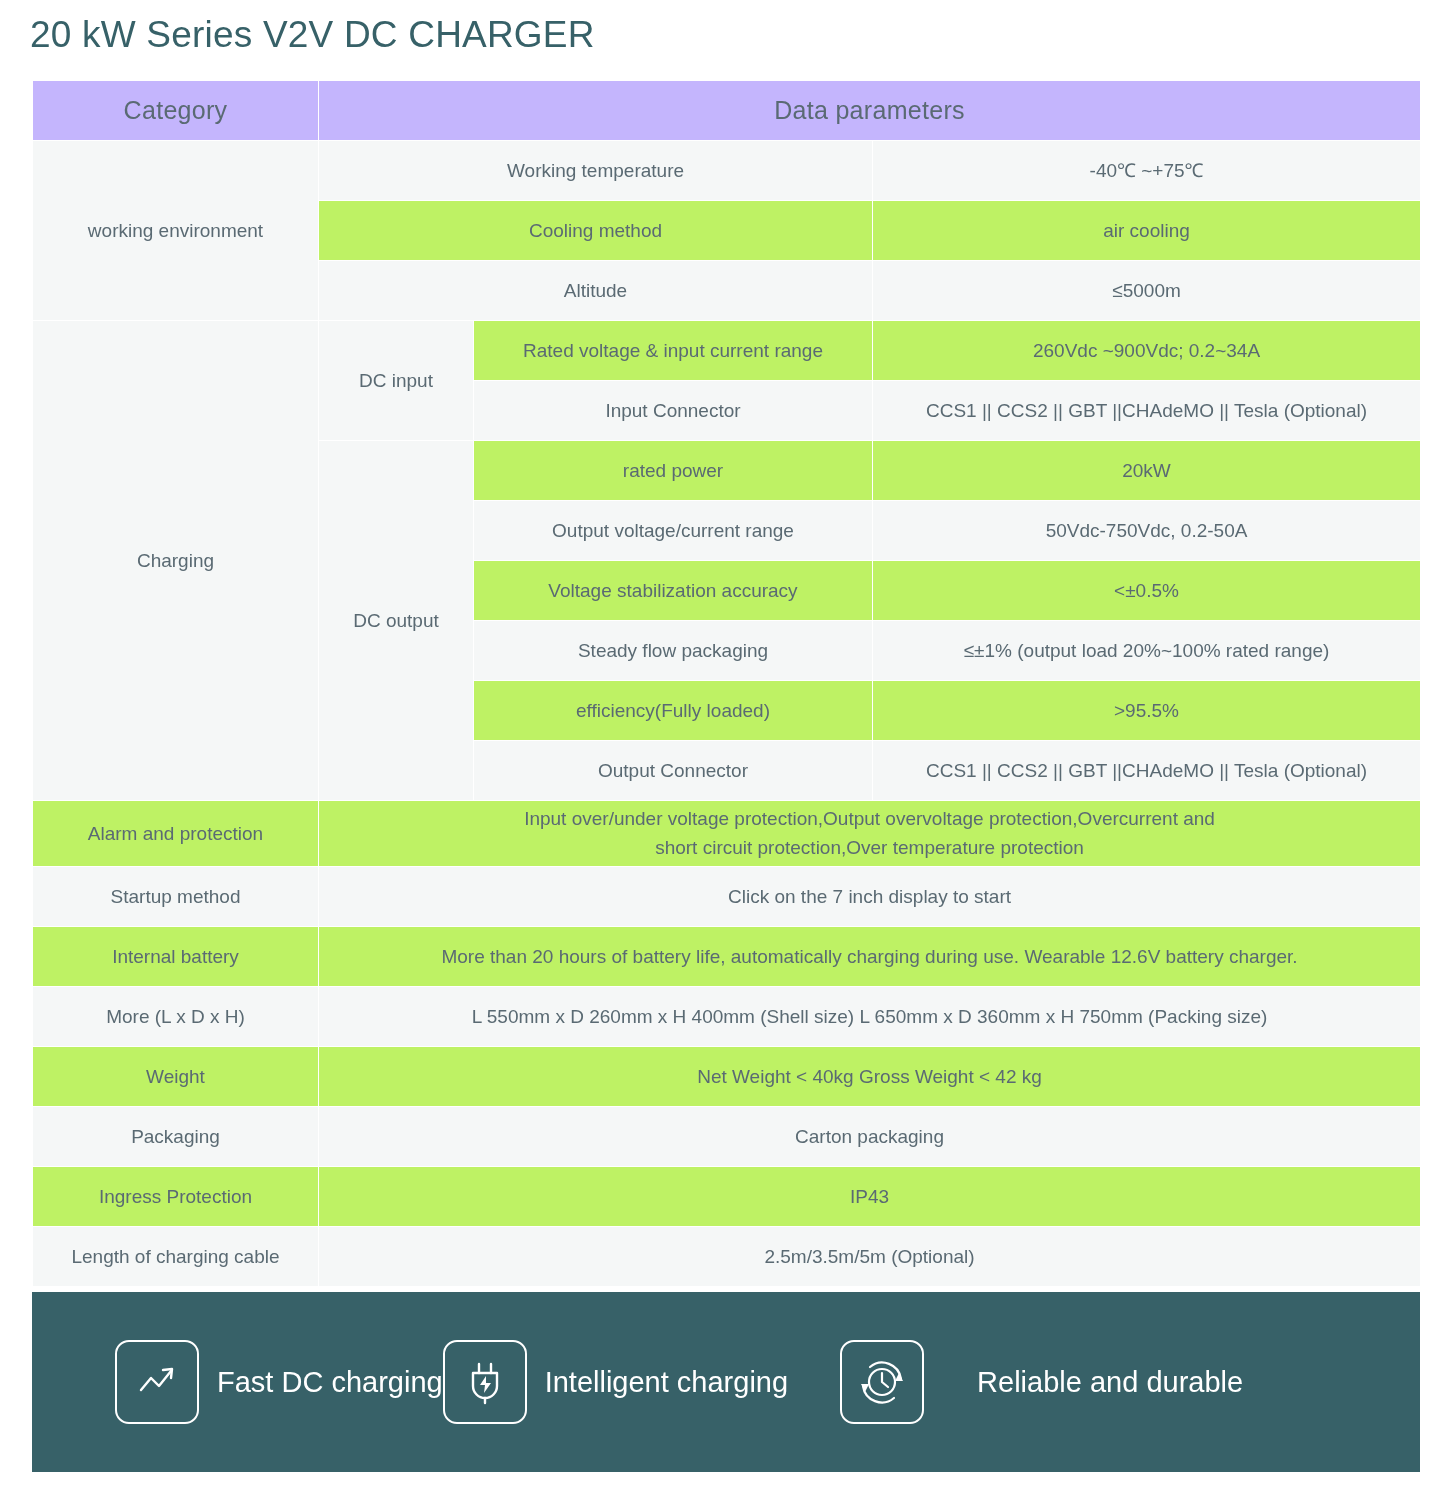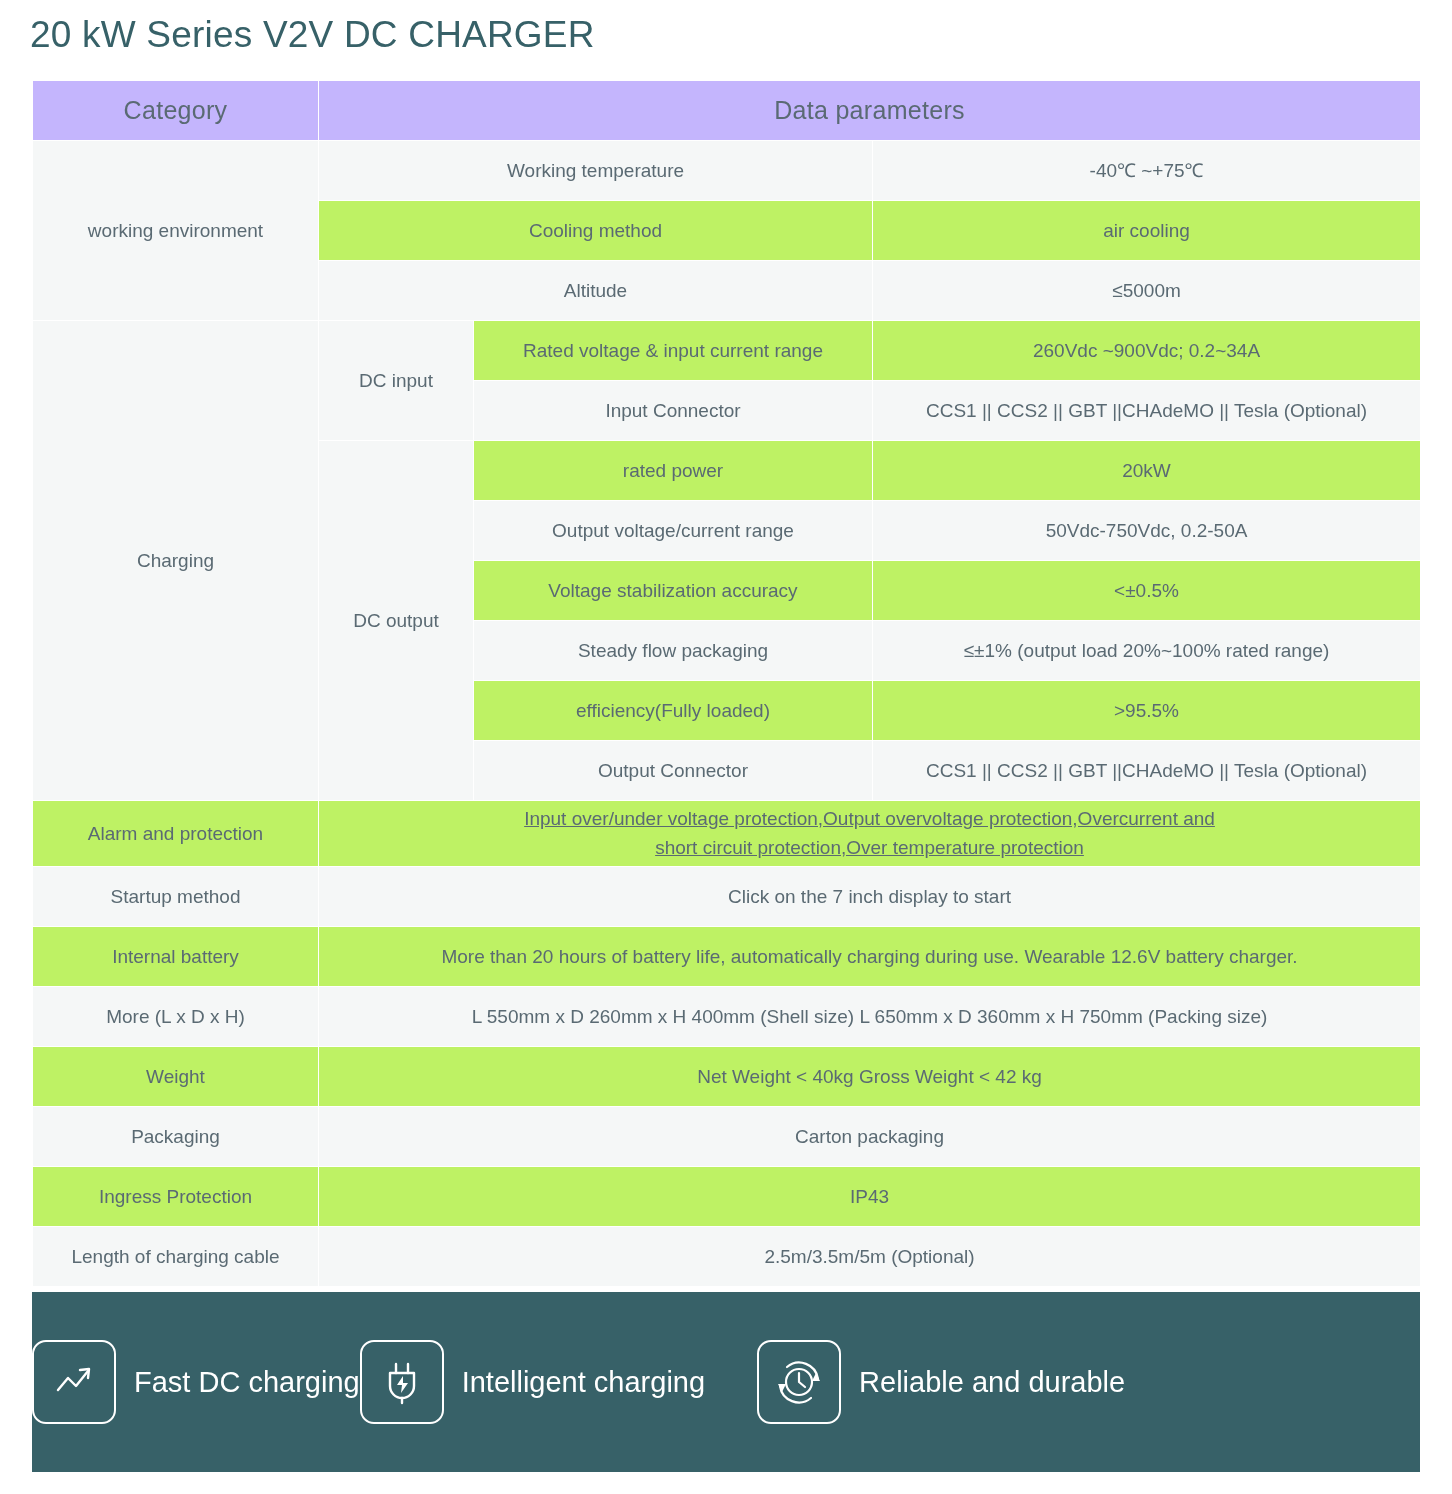--- a/index.html
+++ b/index.html
@@ -57,42 +57,42 @@
   
   .cell {
     font-size: 19px;
     height: 60px;
     padding: 4px 8px;
     line-height: 1.45;
   }
   .cat-cell { font-size: 19px; }
   .row-light { background: #f5f7f7; }
   .row-dark  { background: #bef264; }
-  .cell-2line { line-height: 1.5; text-decoration: underline; }
+  .cell-2line { line-height: 1.5; }
 
   
   .footer {
     position: absolute;
     left: 32px;
     top: 1292px;
     width: 1388px;
     height: 180px;
     background: #376168;
     display: flex;
     align-items: center;
   }
 
   .feature {
     display: flex;
     align-items: center;
     flex: 0 0 auto;
   }
-  .feature-1 { }
+  .feature-1 { margin-left: 83px; }
   .feature-2 { }
-  .feature-3 { margin-left: 52px; }
+  .feature-3 { margin-left: 52px; gap: 35px; }
 
   .feature-icon {
     width: 84px;
     height: 84px;
     border: 2px solid #ffffff;
     border-radius: 14px;
     display: flex;
     align-items: center;
     justify-content: center;
     flex: 0 0 auto;

